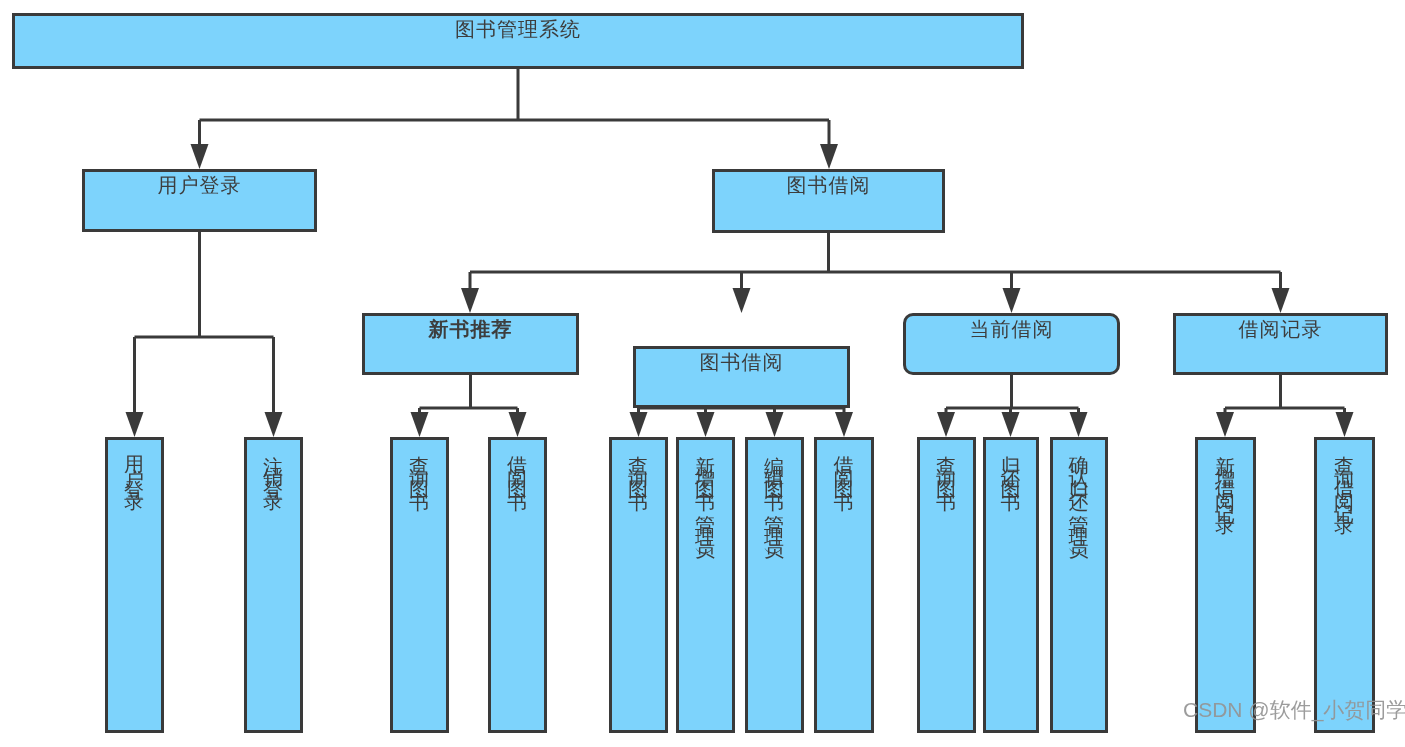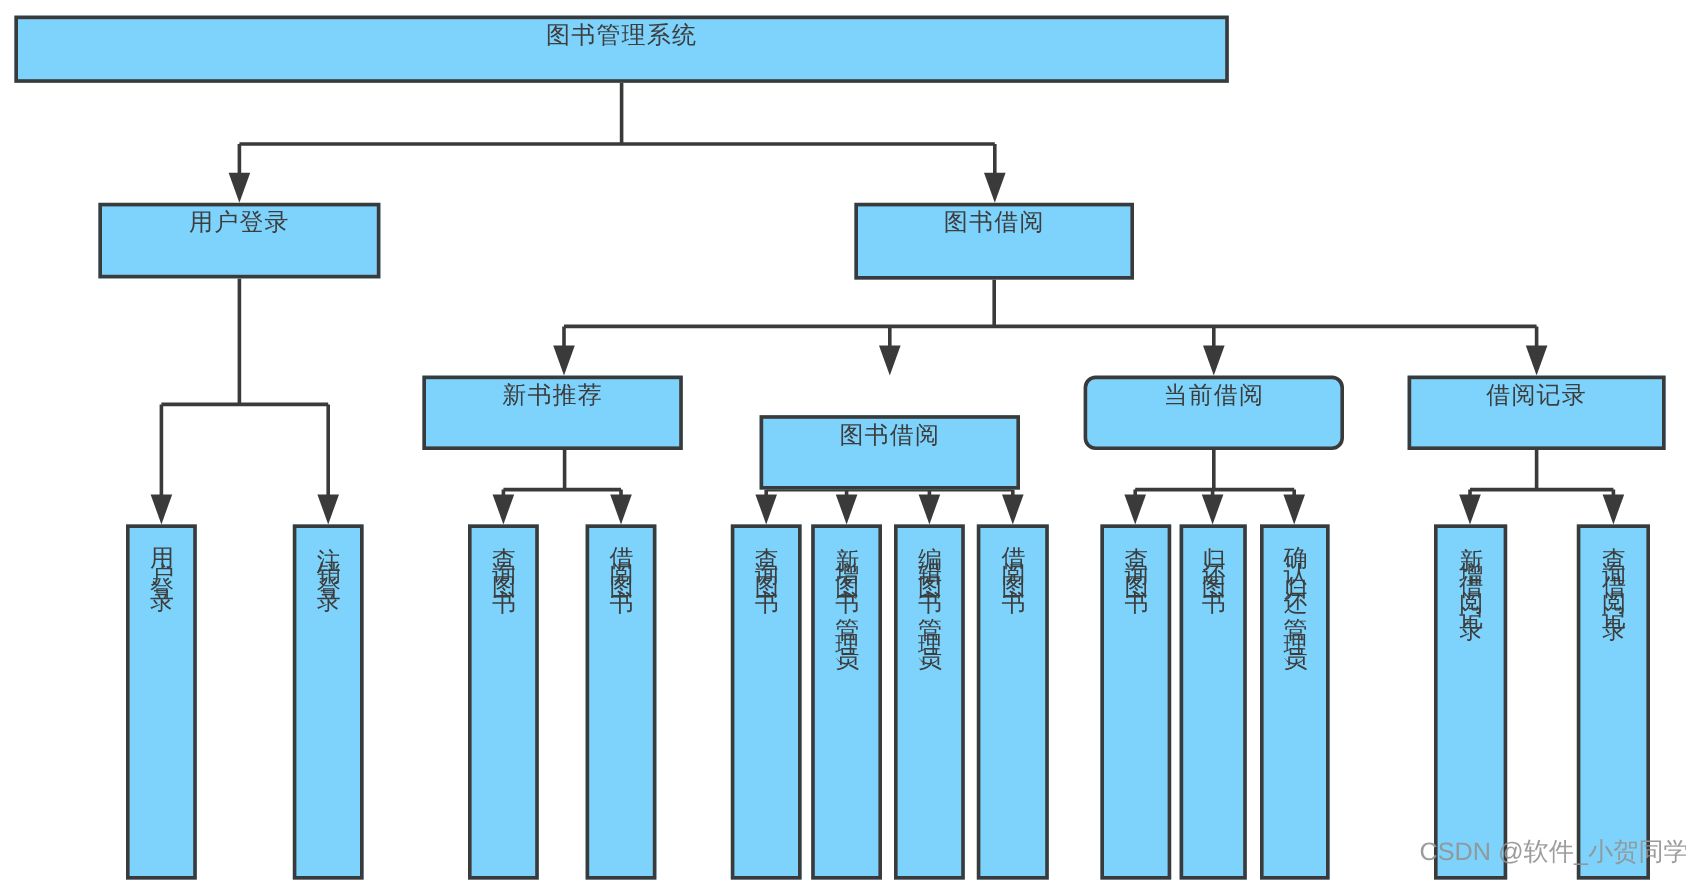--- a/index.html
+++ b/index.html
@@ -97,21 +97,21 @@
     <span class="hlabel">图书管理系统</span>
   </div>
 
   <div class="box" style="left:82px; top:169px; width:235px; height:63px;">
     <span class="hlabel">用户登录</span>
   </div>
   <div class="box" style="left:712px; top:169px; width:233px; height:64px;">
     <span class="hlabel">图书借阅</span>
   </div>
 
-  <div class="box" style="left:352px; top:313px; width:217px; height:62px;">
+  <div class="box" style="left:362px; top:313px; width:217px; height:62px;font-weight:bold;">
     <span class="hlabel">新书推荐</span>
   </div>
   <div class="box" style="left:633px; top:313px; width:217px; height:62px;margin-top:33px;">
     <span class="hlabel">图书借阅</span>
   </div>
   <div class="box" style="left:903px; top:313px; width:217px; height:62px;border-radius:10px;">
     <span class="hlabel">当前借阅</span>
   </div>
   <div class="box" style="left:1173px; top:313px; width:215px; height:62px;">
     <span class="hlabel">借阅记录</span>

